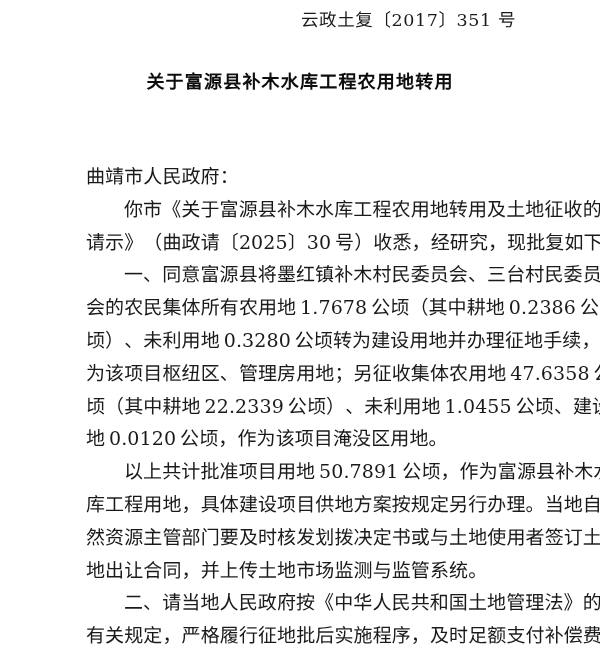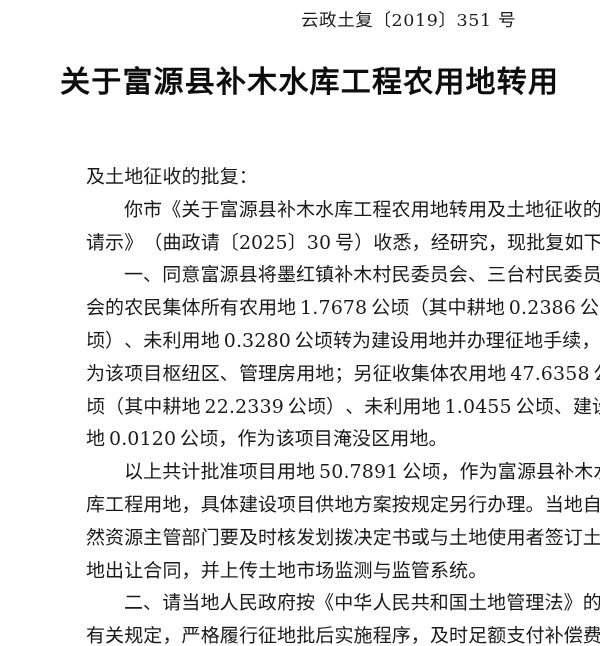--- a/index.html
+++ b/index.html
@@ -40,21 +40,21 @@
 
   
   .title-block {
     position: absolute;
     top: 62px;
     left: 60px;
     width: 480px;
     text-align: center;
   }
   .title-line {
-    font-size: 30px;
+    font-size: 18px;
     font-weight: bold;
     line-height: 40px;
     letter-spacing: 1.2px;
     color: #0d0d0d;
     white-space: nowrap;
   }
 
   
   .body-block {
     position: absolute;
@@ -92,28 +92,28 @@
     display: inline-block;
     width: 38px;
     flex: 0 0 38px;
   }
 </style>
 </head>
 <body>
 
 <div class="page">
 
-  <div class="doc-number-row">云政土复〔2019〕351 号</div>
+  <div class="doc-number-row">云政土复〔2017〕351 号</div>
 
   <div class="title-block">
     <div class="title-line">关于富源县补木水库工程农用地转用</div>
   </div>
 
   <div class="body-block">
-    <div class="body-line flush">及土地征收的批复：</div>
+    <div class="body-line flush">曲靖市人民政府：</div>
     <div id="body-lines">
         <div class="body-line">
           <div class="just">
             <span class="indent-spacer"></span>
             <span>你</span>
             <span>市</span>
             <span>《</span>
             <span>关</span>
             <span>于</span>
             <span>富</span>

